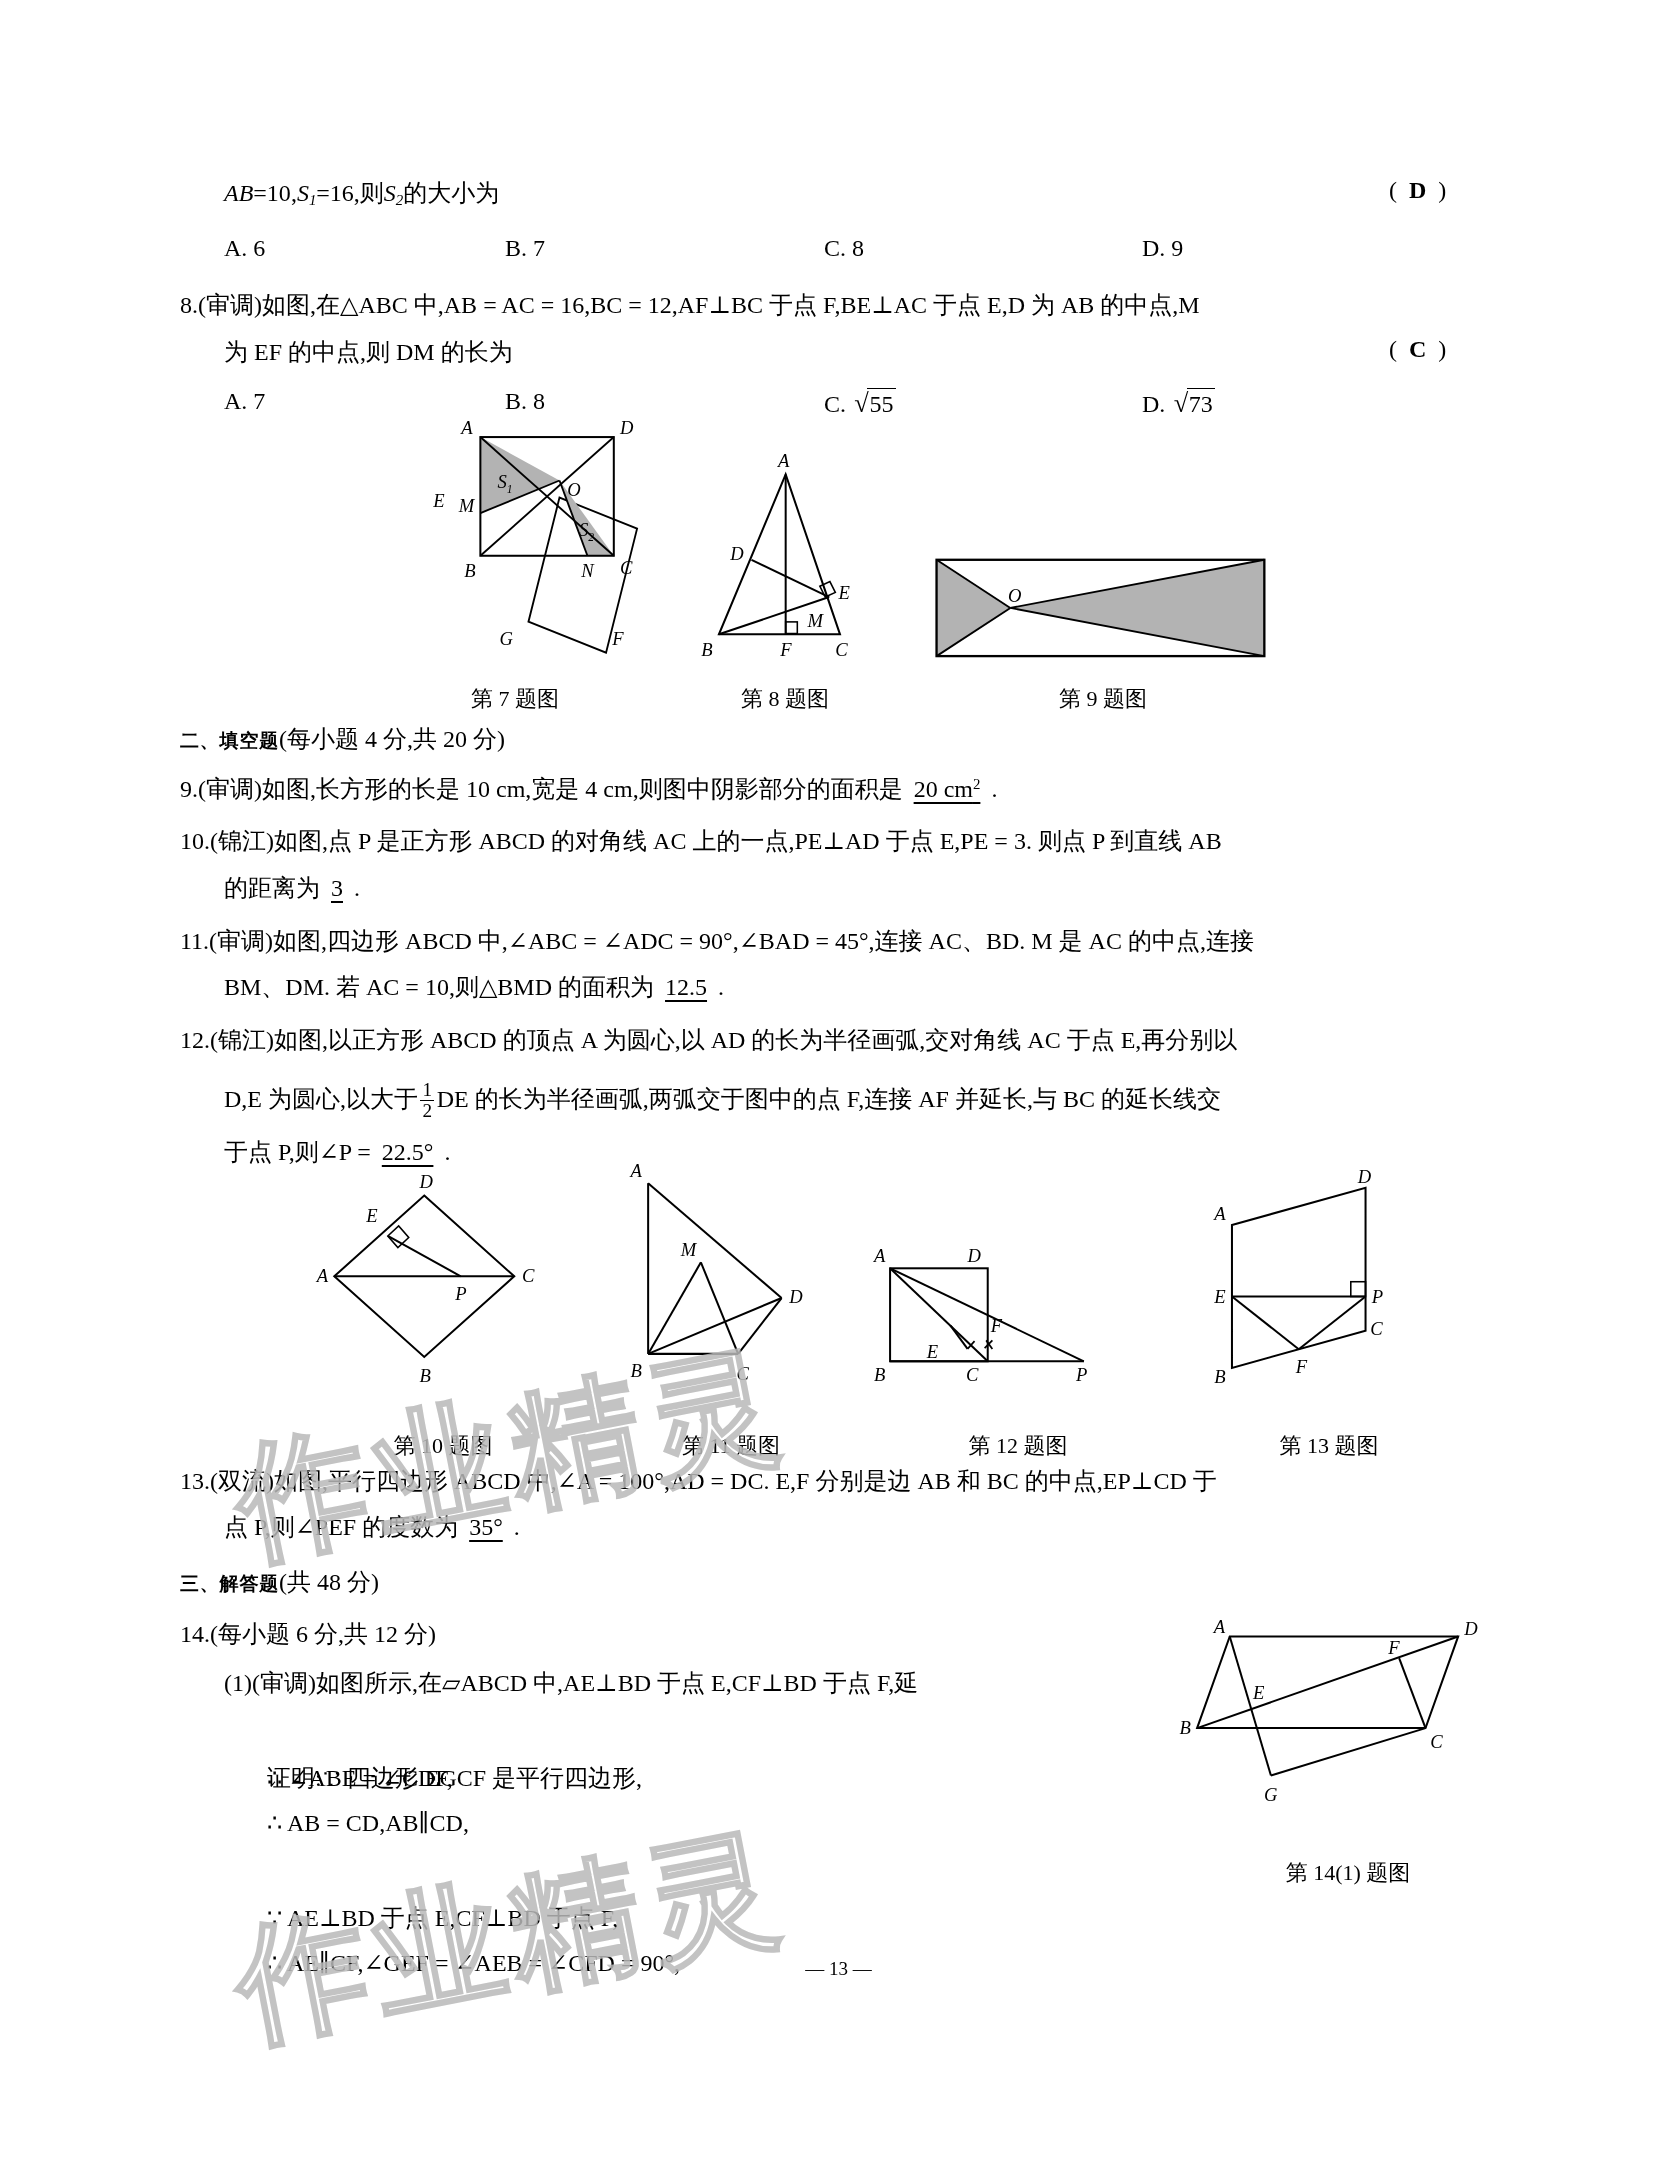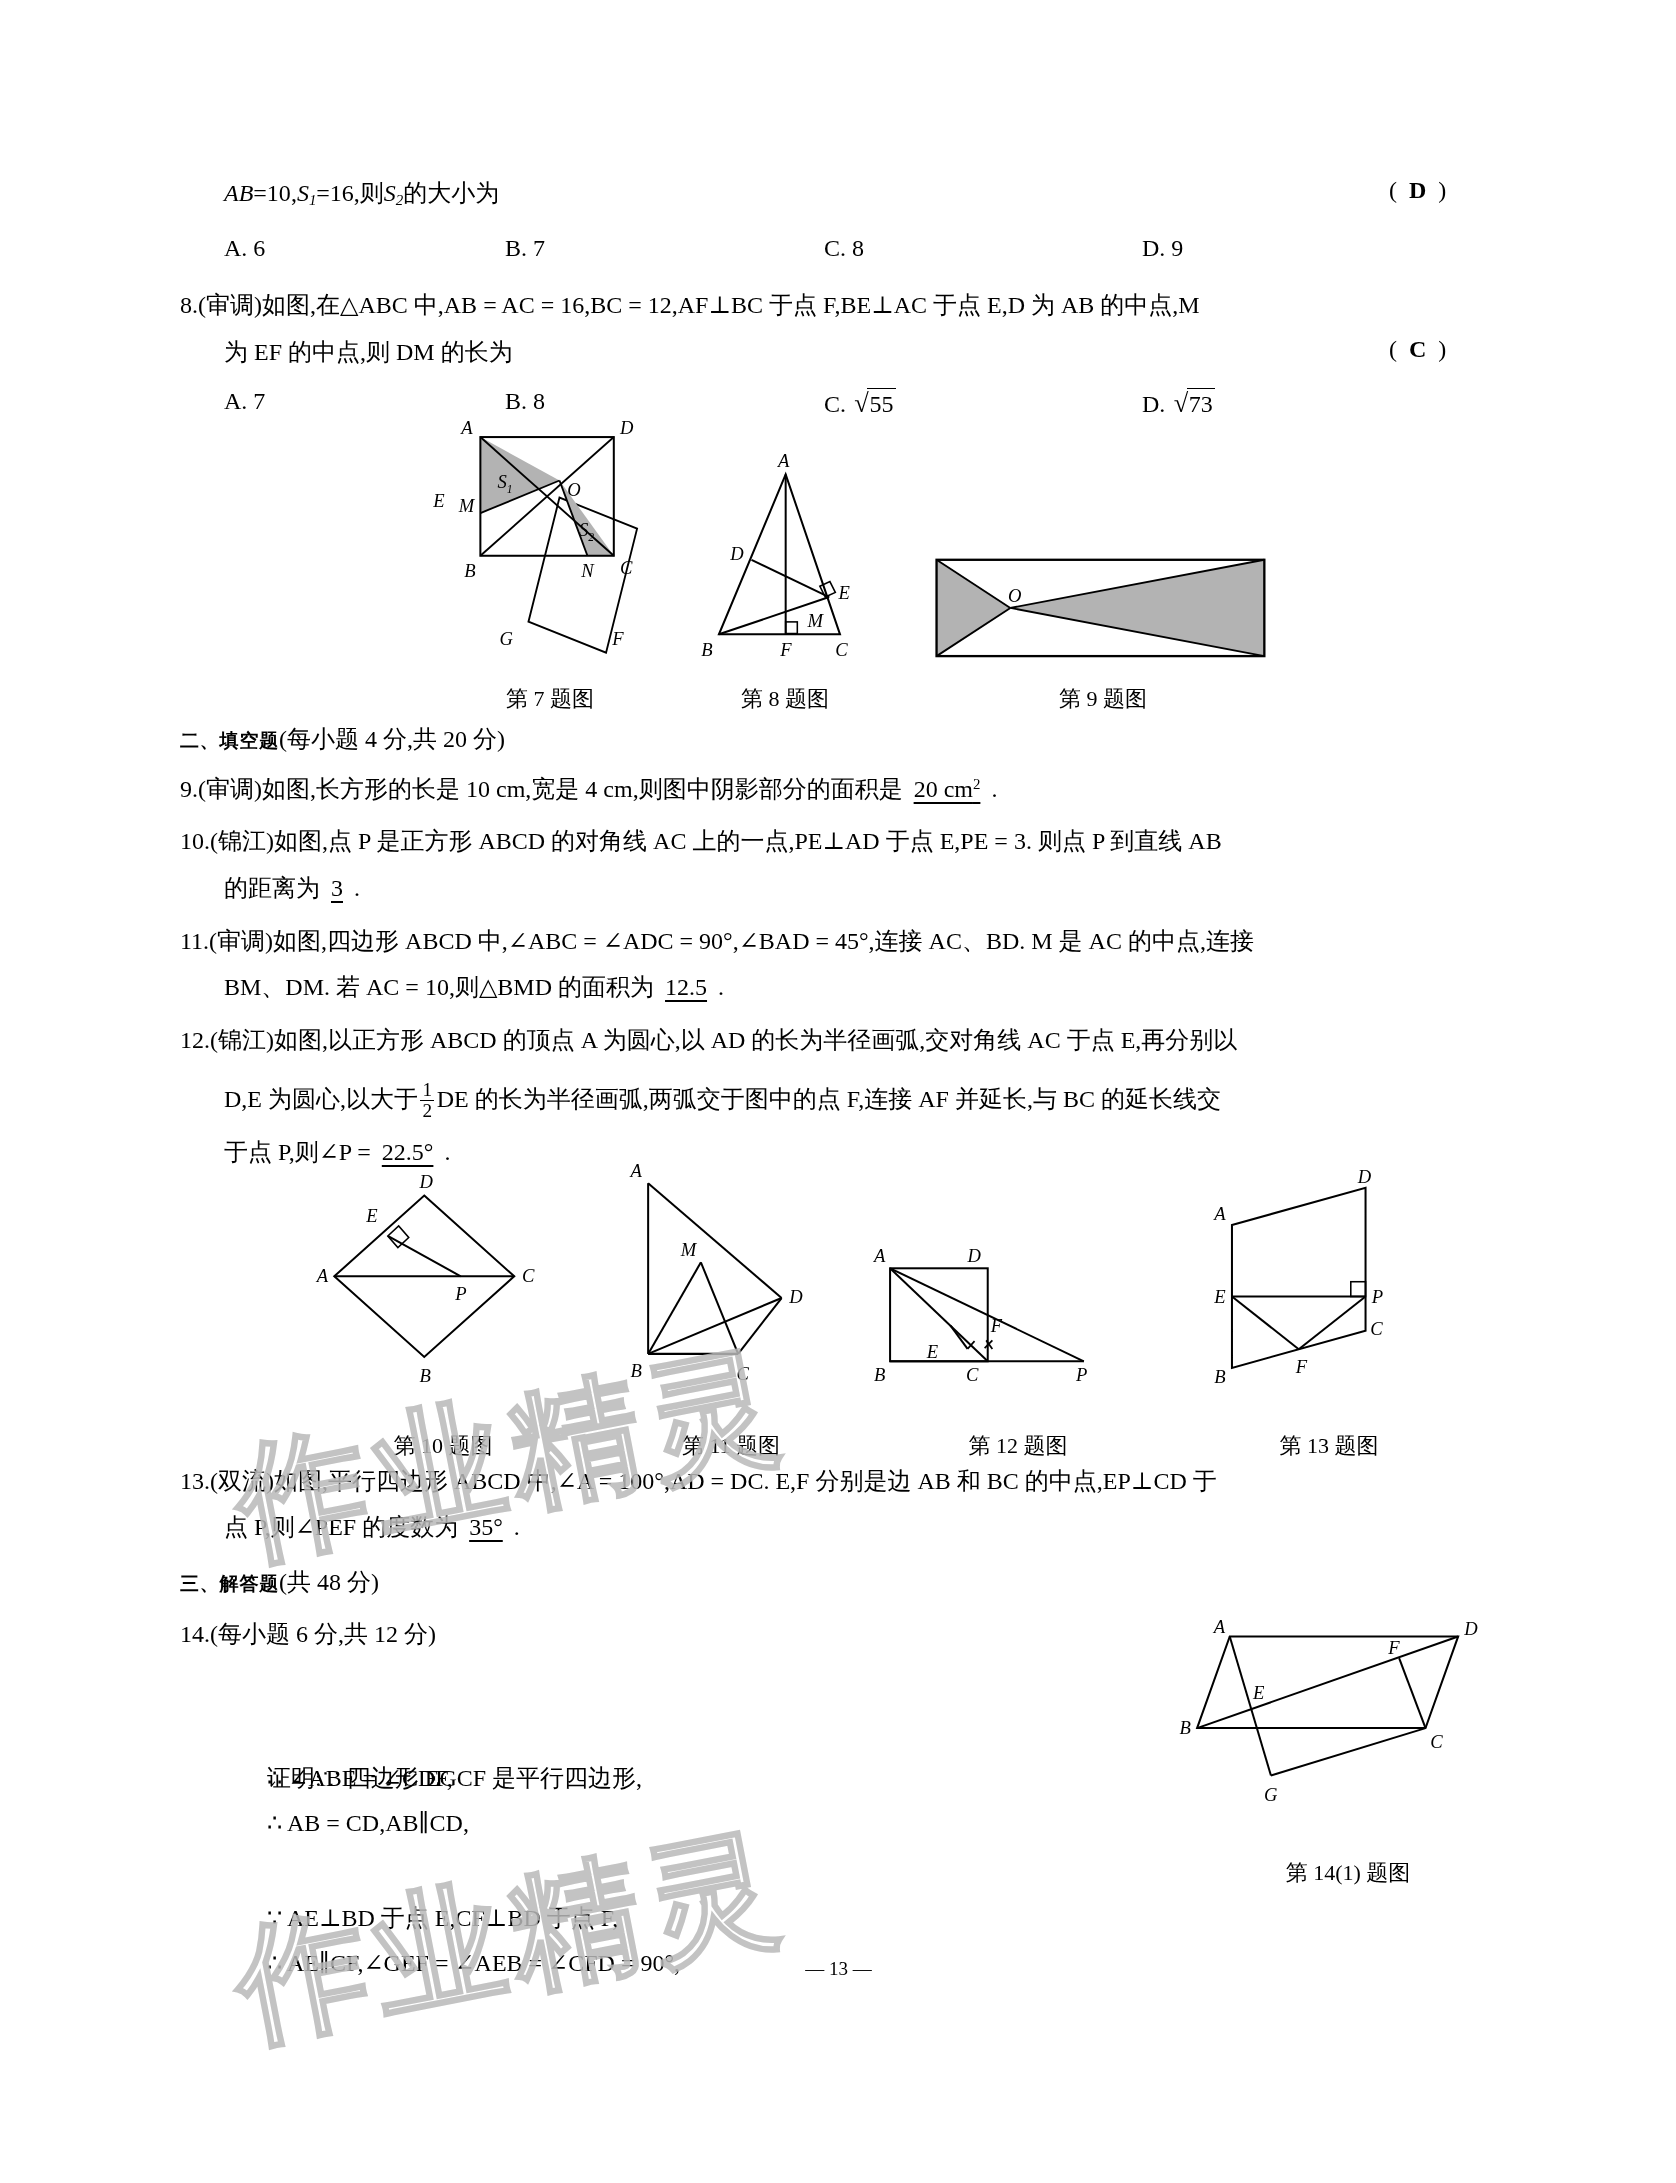--- a/index.html
+++ b/index.html
@@ -105,21 +105,21 @@
       <text x="42" y="112" font-size="24" font-style="italic" text-anchor="end" font-family="Liberation Serif, serif">E</text>
       <text x="110" y="88" font-size="24" font-style="italic" font-family="Liberation Serif, serif">S<tspan font-size="15" dy="6">1</tspan></text>
       <text x="215" y="150" font-size="24" font-style="italic" font-family="Liberation Serif, serif">S<tspan font-size="15" dy="6">2</tspan></text>
       <text x="82" y="202" font-size="24" font-style="italic" text-anchor="end" font-family="Liberation Serif, serif">B</text>
       <text x="218" y="202" font-size="24" font-style="italic" font-family="Liberation Serif, serif">N</text>
       <text x="268" y="198" font-size="24" font-style="italic" font-family="Liberation Serif, serif">C</text>
       <text x="258" y="290" font-size="24" font-style="italic" font-family="Liberation Serif, serif">F</text>
       <text x="130" y="290" font-size="24" font-style="italic" text-anchor="end" font-family="Liberation Serif, serif">G</text>
     </svg>
   </div>
-  <div class="cap" style="left:449px;top:684px;width:202px;">第 7 题图</div>
+  <div class="cap" style="left:414px;top:684px;width:202px;">第 7 题图</div>
 
   <div class="fig" style="left:691px;top:426px;">
     <svg width="194" height="249" viewBox="0 0 250 320">
       <polygon points="122,62 36,268 192,268" fill="none" stroke="#000" stroke-width="2.6"></polygon>
       <line x1="122" y1="62" x2="122" y2="268" stroke="#000" stroke-width="2.6"></line>
       <line x1="36" y1="268" x2="178" y2="220" stroke="#000" stroke-width="2.6"></line>
       <line x1="78" y1="172" x2="178" y2="220" stroke="#000" stroke-width="2.6"></line>
 
       <rect x="122" y="252" width="15" height="15" fill="none" stroke="#000" stroke-width="2"></rect>
 
@@ -262,20 +262,23 @@
     <span>点 P,则∠PEF 的度数为</span><span class="blank"><span>35°</span></span><span>.</span>
   </div>
 
   <div class="row" style="left:180px;top:1566px;">
     <span class="sec-title">三、解答题</span><span>(共 48 分)</span>
   </div>
 
   <div class="row" style="left:180px;top:1618px;">
     <span>14.</span><span>(每小题 6 分,共 12 分)</span>
   </div>
+  <div class="row" style="left:224px;top:1667px;">
+    <span>(1)</span><span>(审调)</span><span>如图所示,在▱ABCD 中,AE⊥BD 于点 E,CF⊥BD 于点 F,延</span>
+  </div>
   <div class="row" style="left:267px;top:1762px;"><span>证明:∵ 四边形 EGCF 是平行四边形,</span></div>
   <div class="row" style="left:267px;top:1809px;"><span>∴ AB = CD,AB∥CD,</span></div>
   <div class="row" style="left:267px;top:1764px;"><span>∴ ∠ABE = ∠CDF,</span></div>
   <div class="row" style="left:267px;top:1902px;"><span>∵ AE⊥BD 于点 E,CF⊥BD 于点 F,</span></div>
   <div class="row" style="left:267px;top:1949px;"><span>∴ AE∥CF,∠GEF = ∠AEB = ∠CFD = 90°,</span></div>
 
   <div class="fig" style="left:1197px;top:1624px;">
     <svg width="311" height="202" viewBox="0 0 400 260">
       <polygon points="42,16 336,16 294,134 0,134" fill="none" stroke="#000" stroke-width="2.6"></polygon>
       <line x1="0" y1="134" x2="336" y2="16" stroke="#000" stroke-width="2.6"></line>

